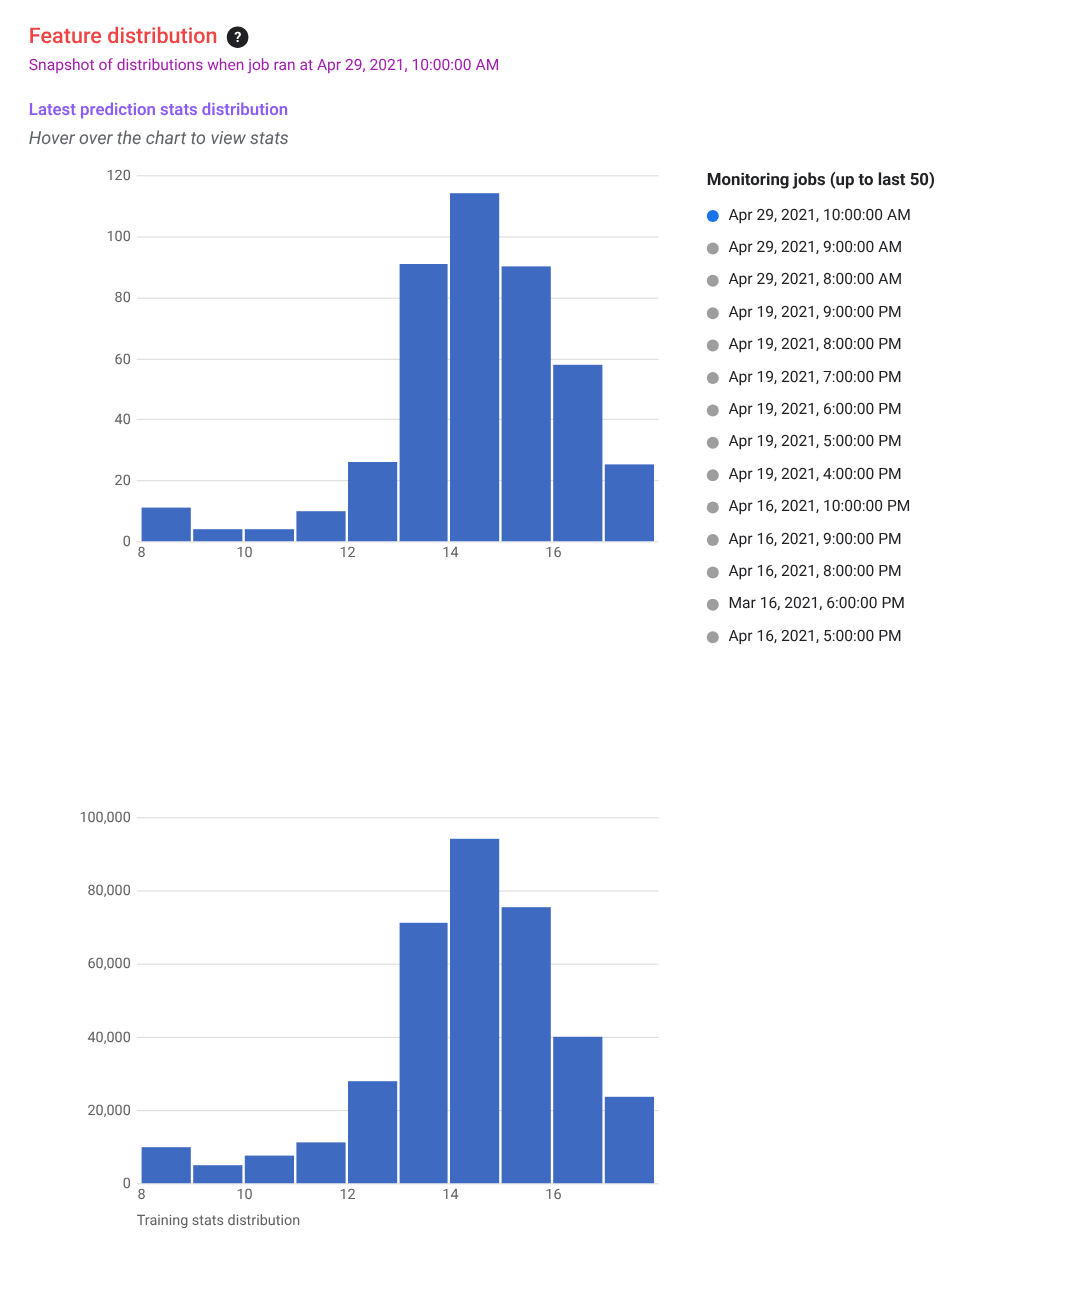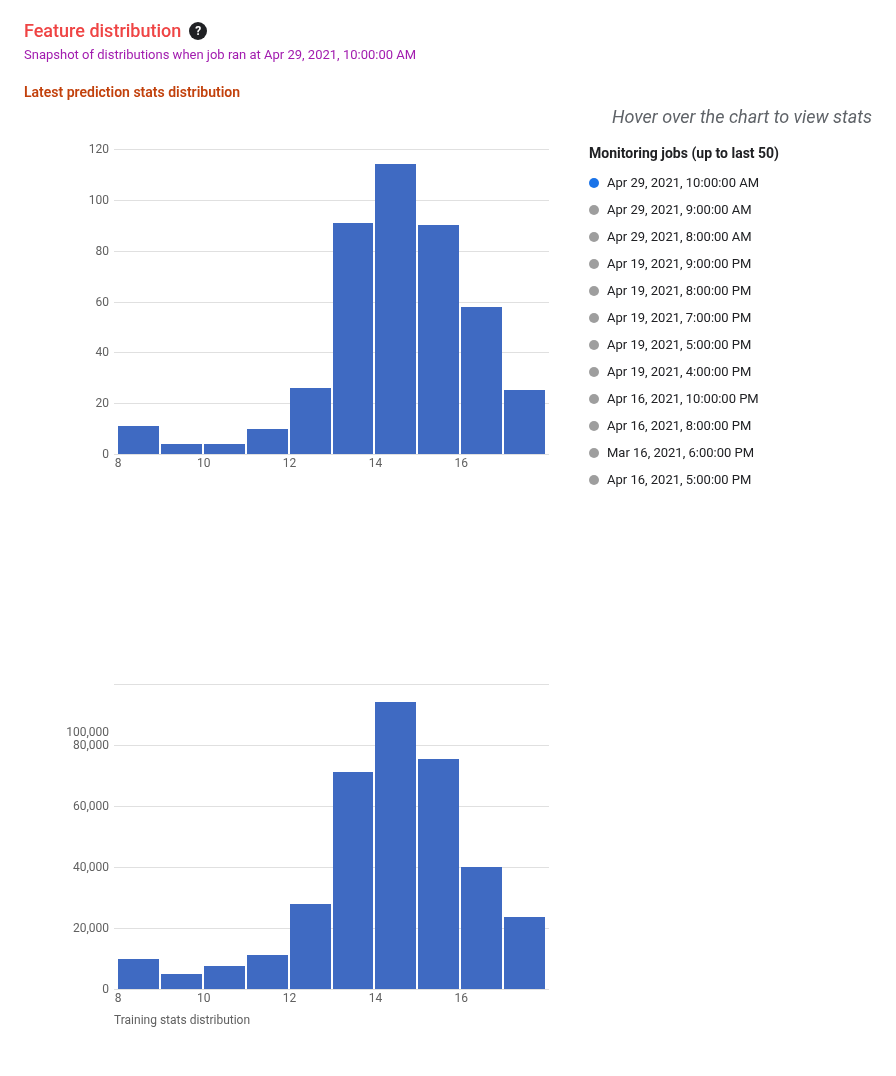--- a/index.html
+++ b/index.html
@@ -12,22 +12,22 @@
     }
     .header-row { display: flex; align-items: center; gap: 8px; margin-bottom: 6px; }
     .page-title { font-size: 18px; font-weight: 500; color: #ef4444; }
     .help-icon {
       width: 18px; height: 18px; border-radius: 50%;
       background: #202124; color: #fff;
       display: inline-flex; align-items: center; justify-content: center;
       font-size: 12px; font-weight: 700; cursor: pointer;
     }
     .subtitle { font-size: 13px; color: #a21caf; margin-bottom: 22px; }
-    .section-title { font-size: 14px; font-weight: 600; color: #c2410c; margin-bottom: 6px; }
-    .section-hint { font-size: 18px; font-style: italic; color: #5f6368; margin-bottom: 10px; text-align: right; }
+    .section-title { font-size: 14px; font-weight: 600; color: #8b5cf6; margin-bottom: 6px; }
+    .section-hint { font-size: 15px; font-style: italic; color: #5f6368; margin-bottom: 10px; }
 
     .layout-row { display: flex; align-items: flex-start; gap: 40px; }
     .charts-col { flex: 0 0 auto; }
     .jobs-col { flex: 0 0 220px; padding-top: 8px; }
 
     .chart-wrap { position: relative; margin-left: 90px; margin-top: 12px; }
     .chart-area { position: relative; width: 435px; height: 305px; }
     .gridline { position: absolute; left: 0; right: 0; height: 1px; background: #e0e0e0; }
     .ytick { position: absolute; right: 440px; transform: translateY(-50%); font-size: 12px; color: #616161; text-align: right; white-space: nowrap; }
     .bars { position: absolute; inset: 0; display: flex; align-items: flex-end; gap: 2px; padding: 0 4px; }
@@ -102,21 +102,21 @@
           <div class="ytick" style="top: 305px;">0</div>
           <div class="gridline" style="top: 244px;"></div>
           <div class="ytick" style="top: 244px;">20,000</div>
           <div class="gridline" style="top: 183px;"></div>
           <div class="ytick" style="top: 183px; text-align: right;">40,000</div>
           <div class="gridline" style="top: 122px;"></div>
           <div class="ytick" style="top: 122px;">60,000</div>
           <div class="gridline" style="top: 61px;"></div>
           <div class="ytick" style="top: 61px;">80,000</div>
           <div class="gridline" style="top: 0px;"></div>
-          <div class="ytick" style="top: 0px; margin-top: 48px;">100,000</div>
+          <div class="ytick" style="top: 0px;">100,000</div>
           <div class="bars">
             <div class="bar" style="height: 30.5px; background: rgb(63, 106, 194);"></div>
             <div class="bar" style="height: 15.25px; background: rgb(63, 106, 194);"></div>
             <div class="bar" style="height: 22.875px; background: rgb(63, 106, 194);"></div>
             <div class="bar" style="height: 33.55px; background: rgb(63, 106, 194);"></div>
             <div class="bar" style="height: 85.4px; background: rgb(63, 106, 194);"></div>
             <div class="bar" style="height: 216.55px; background: rgb(63, 106, 194);"></div>
             <div class="bar" style="height: 286.7px; background: rgb(63, 106, 194);"></div>
             <div class="bar" style="height: 230.275px; background: rgb(63, 106, 194);"></div>
             <div class="bar" style="height: 122px; background: rgb(63, 106, 194);"></div>
@@ -156,29 +156,37 @@
         <div class="job-item">
           <span class="job-dot"></span>
           <span>Apr 19, 2021, 8:00:00 PM</span>
         </div>
         <div class="job-item">
           <span class="job-dot"></span>
           <span>Apr 19, 2021, 7:00:00 PM</span>
         </div>
         <div class="job-item">
           <span class="job-dot"></span>
+          <span>Apr 19, 2021, 6:00:00 PM</span>
+        </div>
+        <div class="job-item">
+          <span class="job-dot"></span>
           <span>Apr 19, 2021, 5:00:00 PM</span>
         </div>
         <div class="job-item">
           <span class="job-dot"></span>
           <span>Apr 19, 2021, 4:00:00 PM</span>
         </div>
         <div class="job-item">
           <span class="job-dot"></span>
           <span>Apr 16, 2021, 10:00:00 PM</span>
+        </div>
+        <div class="job-item">
+          <span class="job-dot"></span>
+          <span>Apr 16, 2021, 9:00:00 PM</span>
         </div>
         <div class="job-item">
           <span class="job-dot"></span>
           <span>Apr 16, 2021, 8:00:00 PM</span>
         </div>
         <div class="job-item">
           <span class="job-dot"></span>
           <span>Mar 16, 2021, 6:00:00 PM</span>
         </div>
         <div class="job-item">

